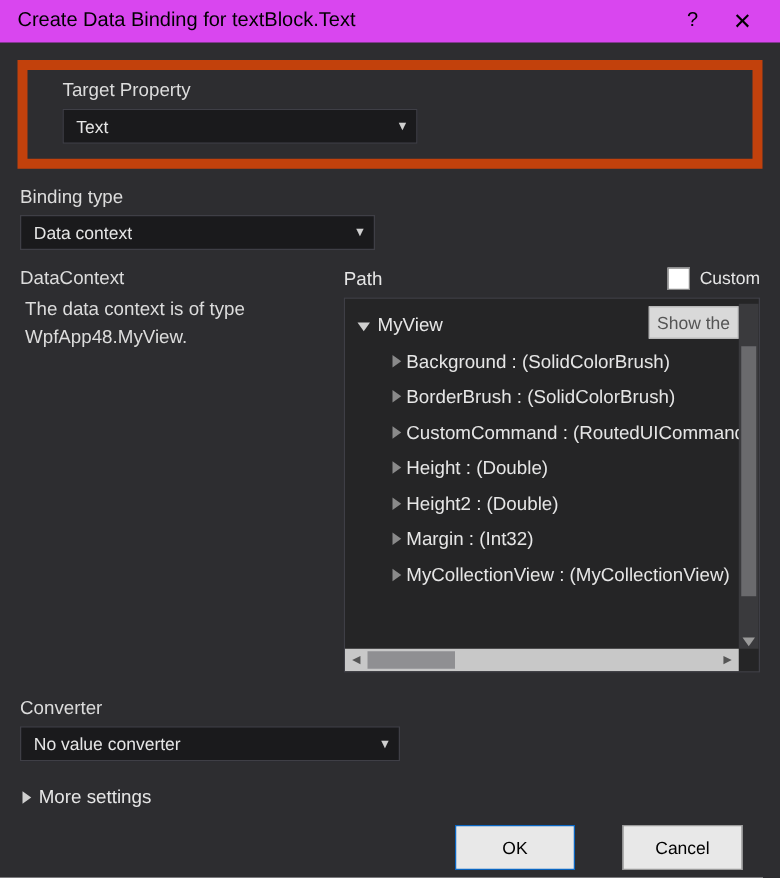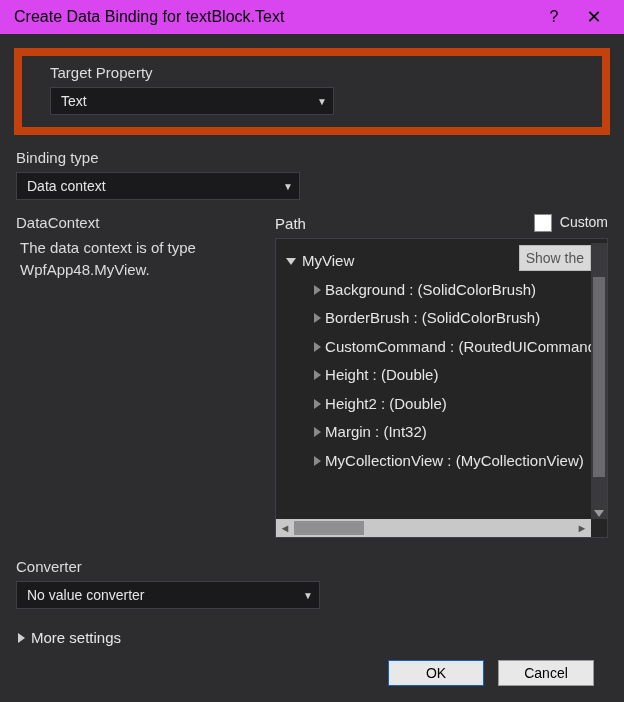--- a/index.html
+++ b/index.html
@@ -152,25 +152,25 @@
   .more-settings .tri-right {
     display:inline-block;width:0;height:0;
     border-top:5px solid transparent;border-bottom:5px solid transparent;
     border-left:7px solid #cfcfcf;
   }
   .footer {
     display:flex; justify-content:flex-end; gap:14px;
     padding: 14px 16px 18px 0;
   }
   .btn {
-    width: 96px; height: 26px;
+    width: 96px; height: 36px;
     background: #e8e8e8; color:#000;
     border: 1px solid #9a9a9a;
     font-size: 14px; cursor:pointer;
-    display:flex;align-items:center;justify-content:center;
+    display:flex;align-items:center;justify-content:center;margin-left:24px;
   }
   .btn.primary { border: 1px solid #0a66c2; }
 </style>
 </head>
 <body>
 
 <div class="dialog">
 
   <div class="titlebar">
     <div class="title">Create Data Binding for textBlock.Text</div>

